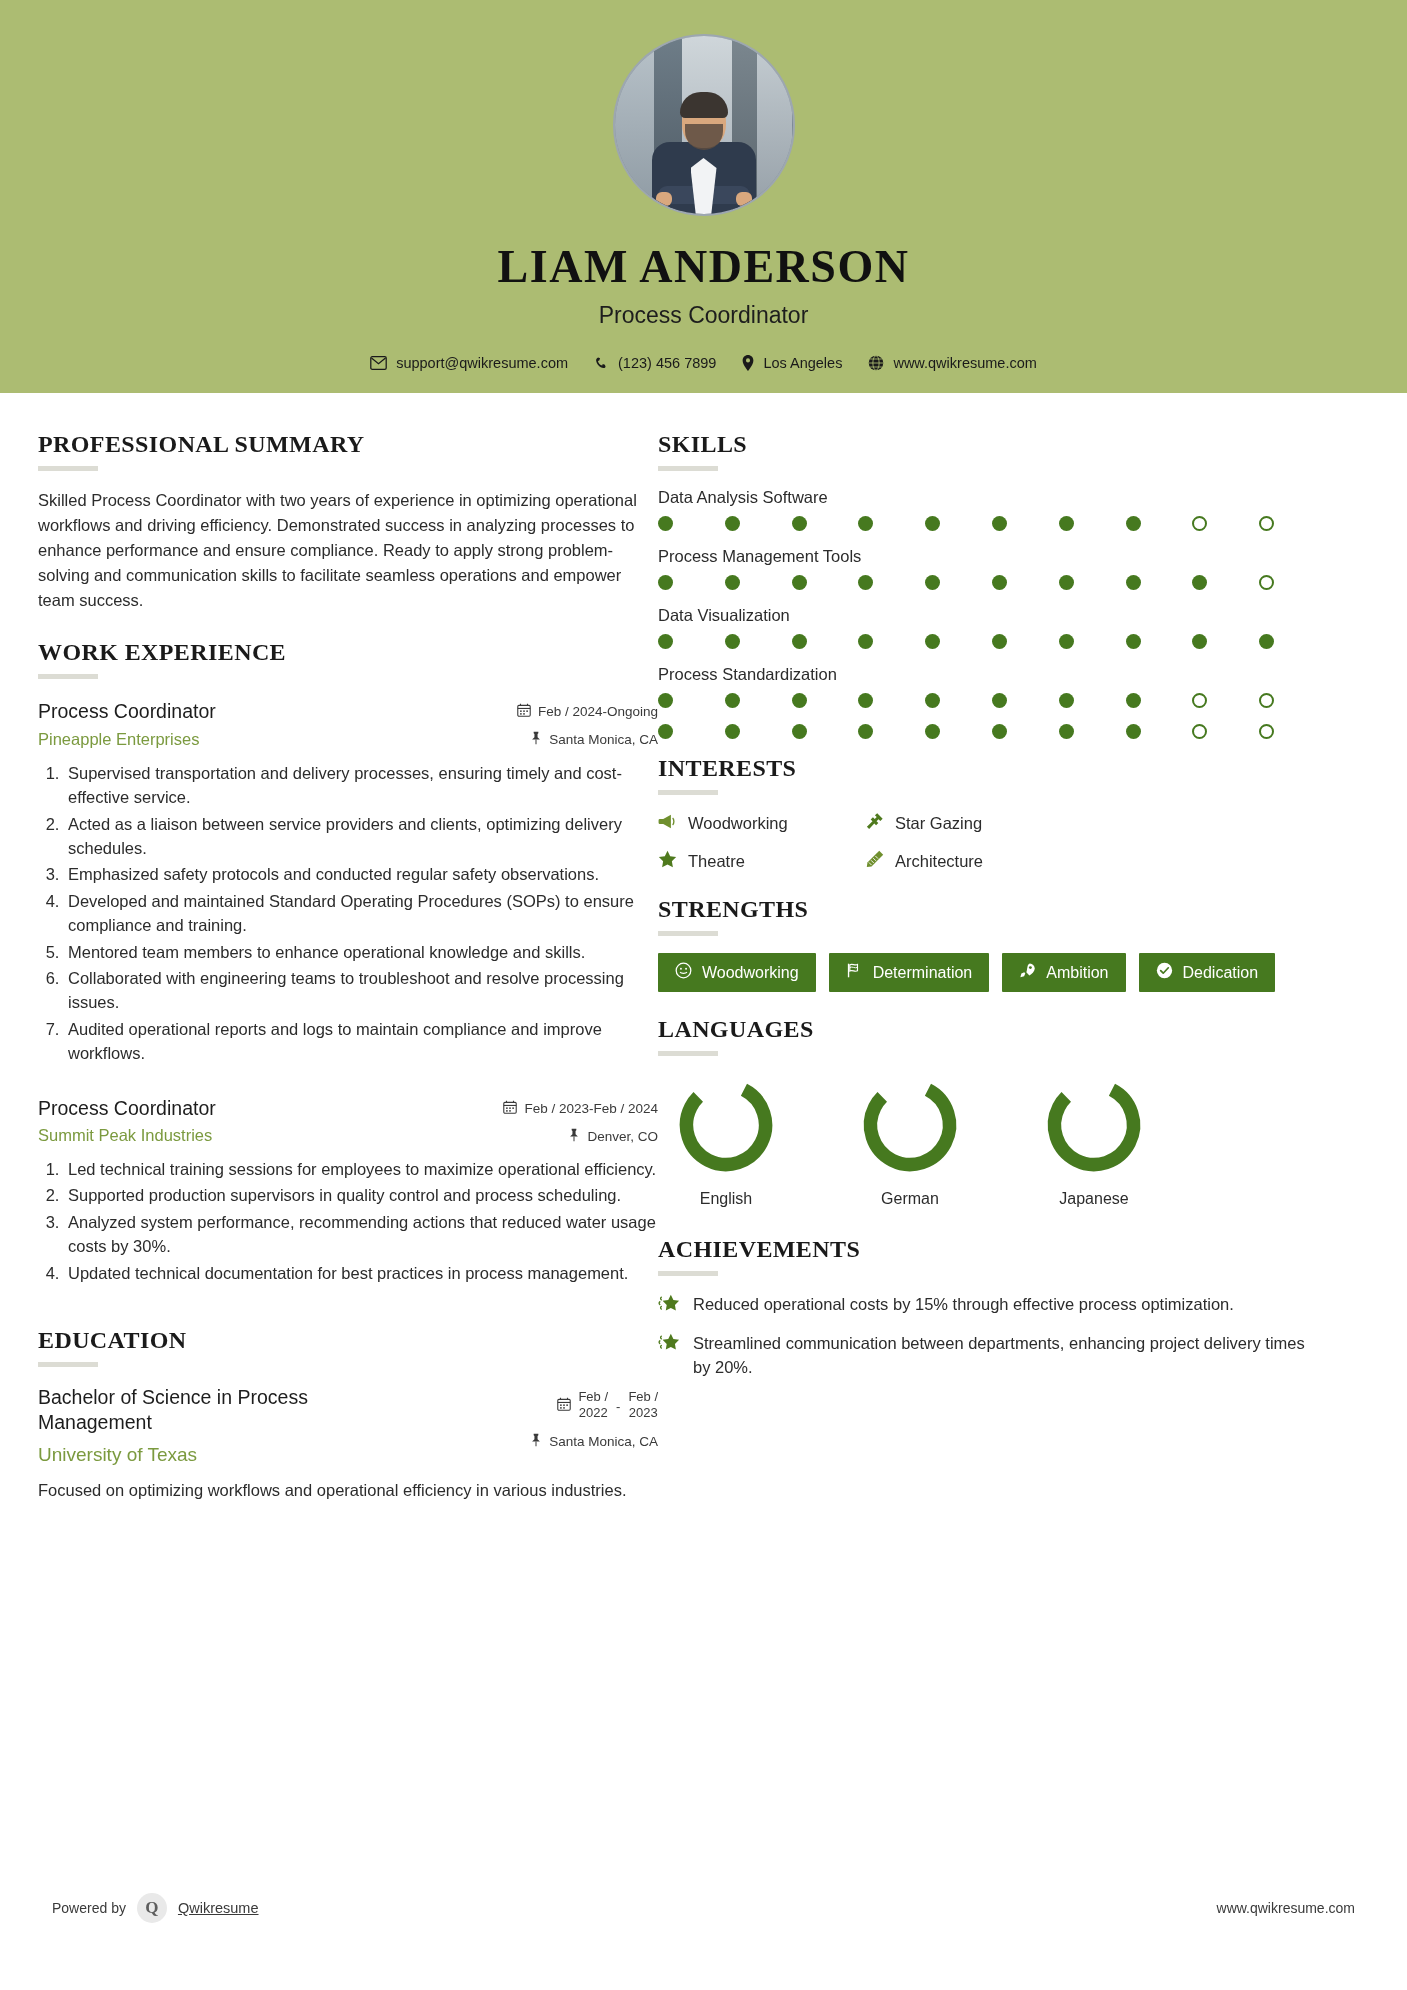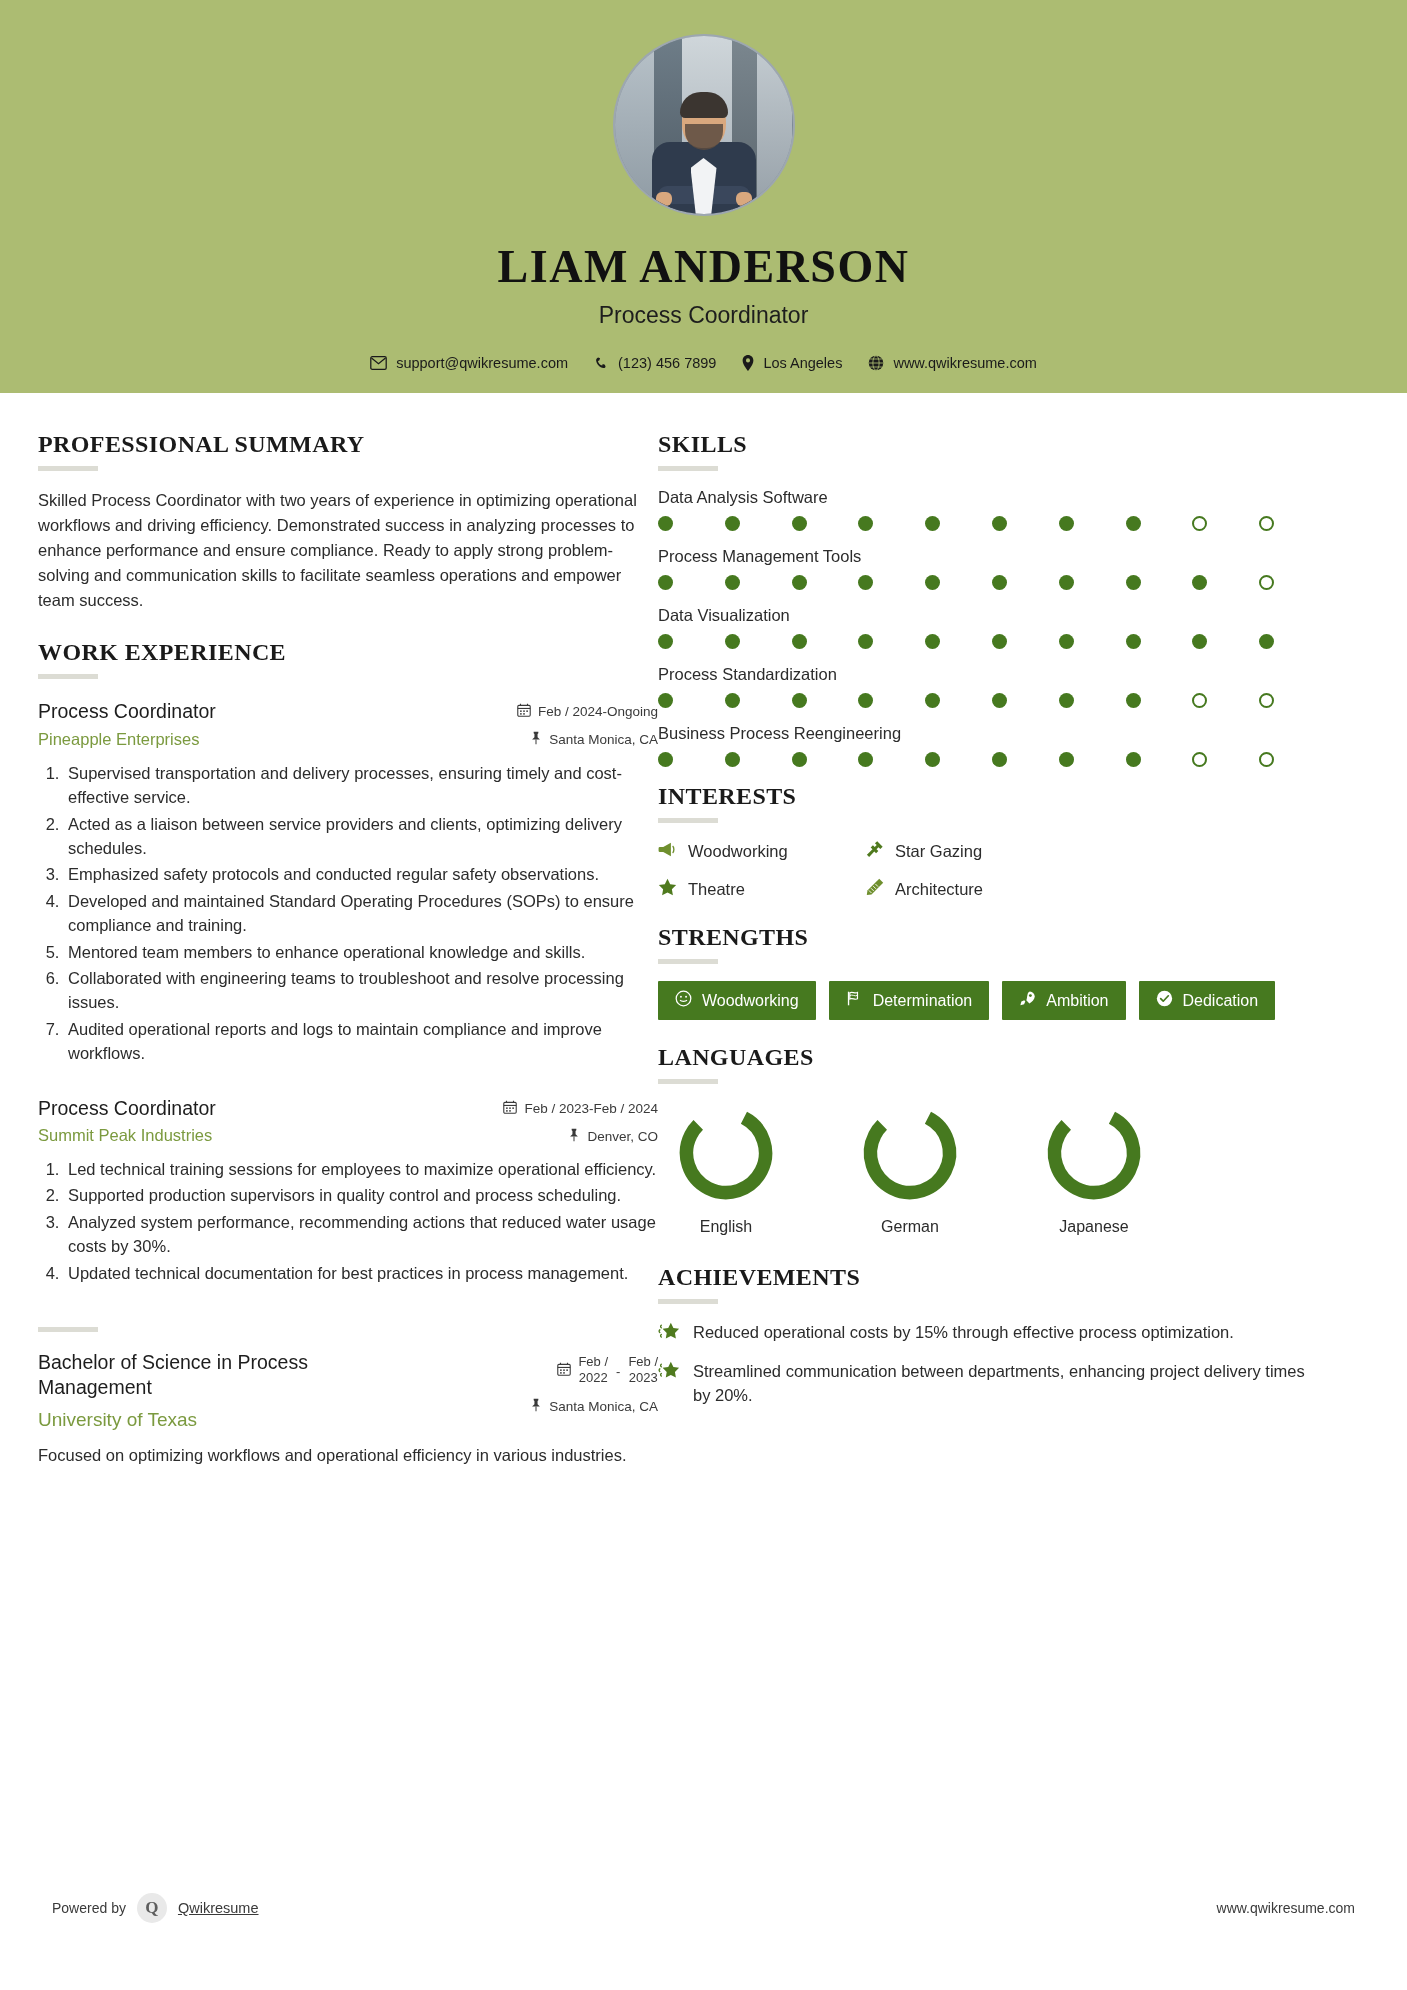--- a/index.html
+++ b/index.html
@@ -332,20 +332,21 @@
         <ol class="bullets">
           <li>Led technical training sessions for employees to maximize operational efficiency.</li>
           <li>Supported production supervisors in quality control and process scheduling.</li>
           <li>Analyzed system performance, recommending actions that reduced water usage costs by 30%.</li>
           <li>Updated technical documentation for best practices in process management.</li>
         </ol>
       </div>
     </div>
 
     <div style="margin-top:42px">
+      <div class="sec-title">EDUCATION</div>
       <div class="sec-rule"></div>
       <div class="edu-block">
         <div class="edu-head">
           <div>
             <div class="edu-degree">Bachelor of Science in Process Management</div>
             <div class="edu-school">University of Texas</div>
           </div>
           <div class="job-meta">
             <div class="meta-line">
               <span>
@@ -530,21 +531,20 @@
               </span>
               <span class="slot">
                 <span class="dot off"></span>
               </span>
               <span class="slot">
                 <span class="dot off"></span>
               </span>
             </div>
           </div>
           <div class="skill">
-            <div class="skill-name">Business Process Reengineering</div>
             <div class="dots">
               <span class="slot">
                 <span class="dot on"></span>
               </span>
               <span class="slot">
                 <span class="dot on"></span>
               </span>
               <span class="slot">
                 <span class="dot on"></span>
               </span>

